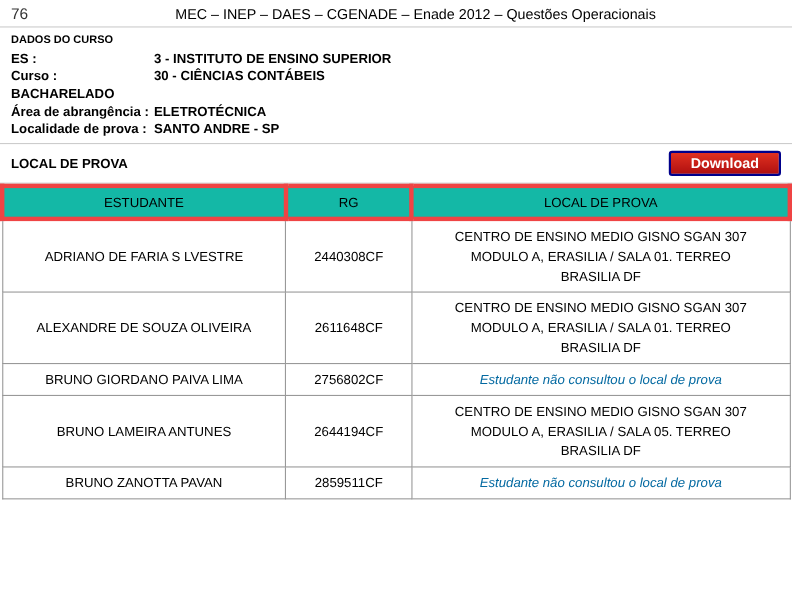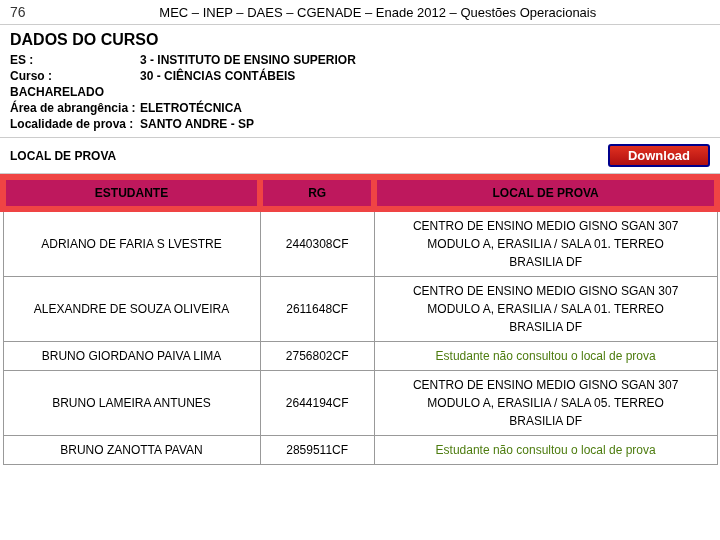--- a/index.html
+++ b/index.html
@@ -27,21 +27,21 @@
       flex: 1;
       text-align: center;
       font-size: 13px;
       font-weight: normal;
     }
     .section-dados {
       padding: 6px 10px 4px 10px;
       border-bottom: 1px solid #ccc;
     }
     .section-dados h2 {
-      font-size: 16px;
+      font-size: 10px;
       font-weight: bold;
       margin-bottom: 4px;
       text-transform: uppercase;
     }
     .dados-row {
       display: flex;
       align-items: baseline;
       margin-bottom: 2px;
       font-size: 12px;
     }
@@ -73,38 +73,39 @@
       font-weight: bold;
       cursor: pointer;
       border-radius: 3px;
     }
     .main-table {
       width: 100%;
       border-collapse: collapse;
       font-size: 12px;
     }
     .main-table th {
-      background: #be185d;
-      border: 6px solid #ef4444;
+      background: #14b8a6;
+      border: 4px solid #ef4444;
       padding: 6px 8px;
       text-align: center;
-      font-weight: bold;
+      font-weight: normal;
       font-size: 12px;
     }
     .main-table td {
       border: 1px solid #999;
       padding: 5px 8px;
       text-align: center;
       vertical-align: middle;
     }
     .col-estudante { width: 36%; }
     .col-rg { width: 16%; }
     .col-local { width: 48%; }
     .not-consulted {
-      color: #4d7c0f;
+      color: #0369a1;
+      font-style: italic;
     }
     .local-text {
       text-align: center;
       line-height: 1.5;
       margin-left: 16px;
     }
   </style>
 </head>
 <body>
 

